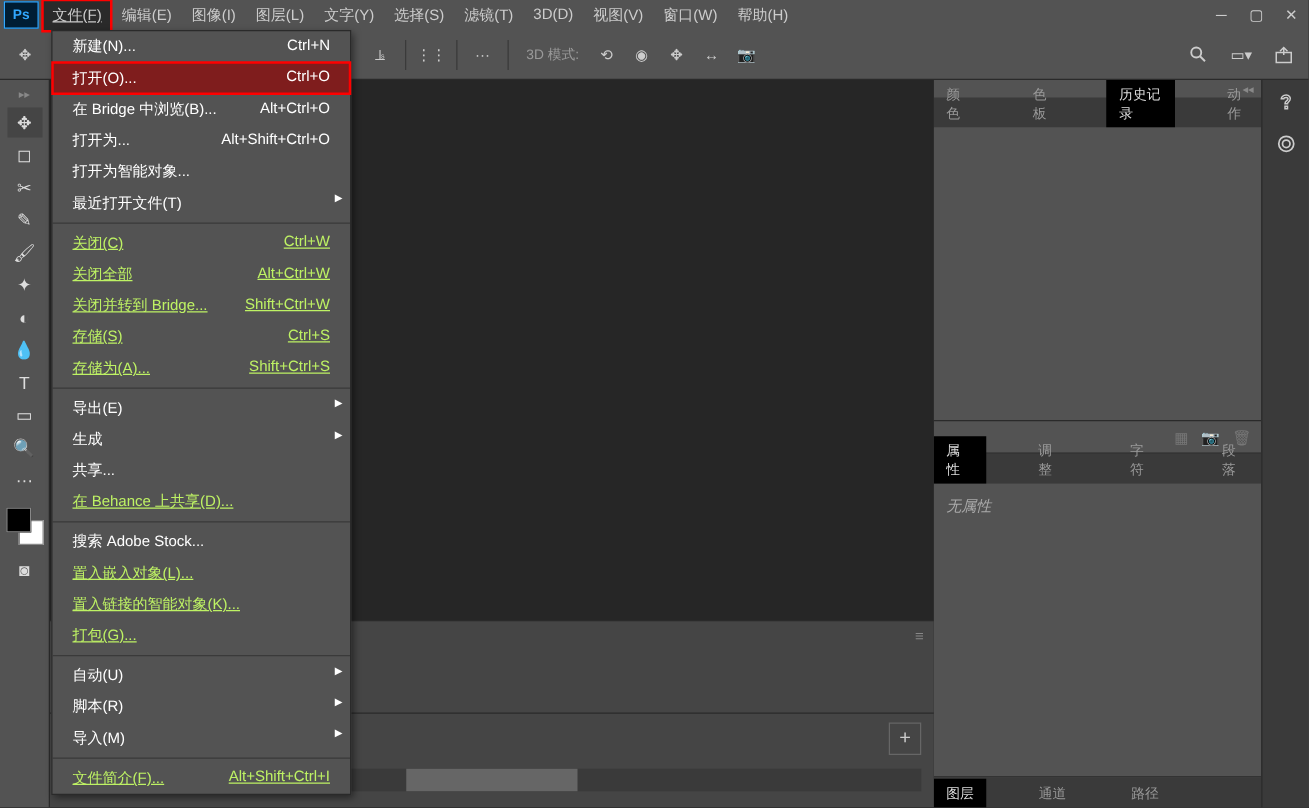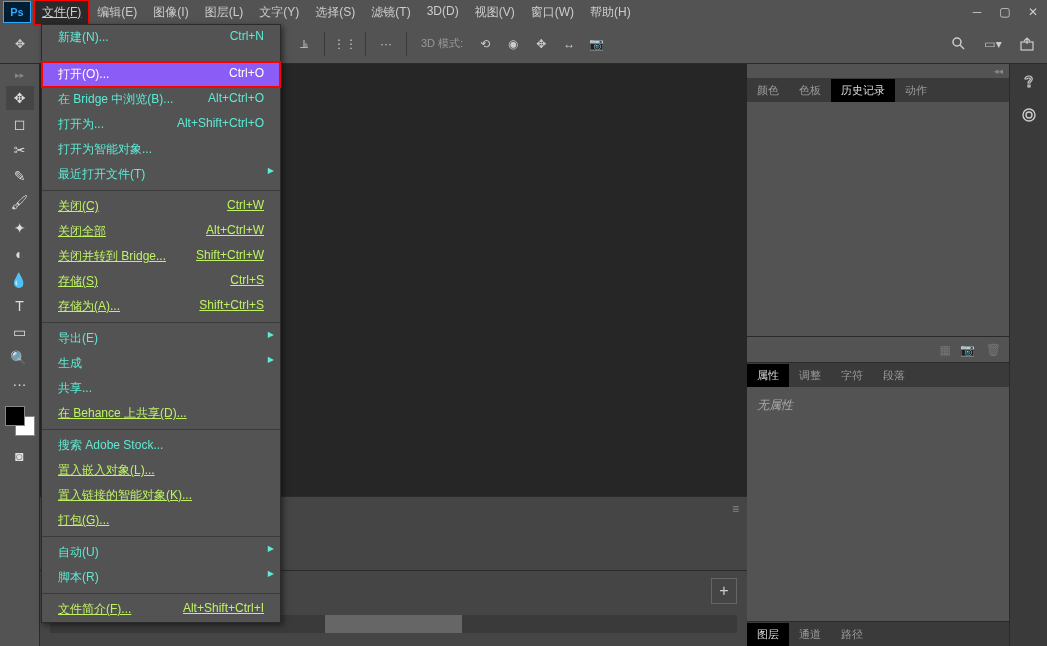--- a/index.html
+++ b/index.html
@@ -25,34 +25,34 @@
 .tool { width: 28px; height: 24px; display: flex; align-items: center; justify-content: center; cursor: pointer; font-size: 14px; color: #ddd; position: relative; }
 .tool.active { background: #454545; }
 .fg-bg { margin-top: 8px; position: relative; width: 30px; height: 30px; }
 .fg-swatch { position: absolute; width: 20px; height: 20px; background: #000; border: 1px solid #888; top: 0; left: 0; }
 .bg-swatch { position: absolute; width: 20px; height: 20px; background: #fff; border: 1px solid #888; bottom: 0; right: 0; }
 
 .canvas-area { flex: 1; background: #262626; position: relative; }
 
 .right-panels { width: 300px; background: #535353; display: flex; }
 .panel-dock { flex: 1; display: flex; flex-direction: column; }
-.panel-tabs { display: flex; background: #3a3a3a; height: 24px; align-items: flex-end; }
+.panel-tabs { display: flex; background: #3a3a3a; height: 24px; align-items: flex-end; gap: 32px; }
 .panel-tab { padding: 4px 10px; font-size: 11px; cursor: pointer; color: #999; }
 .panel-tab.active { background: #000000; color: #ddd; }
 .panel-body { flex: 1; background: #535353; border-bottom: 1px solid #2a2a2a; min-height: 60px; font-style: italic; }
 .panel-body.history { height: 220px; }
 .panel-footer { height: 26px; display: flex; justify-content: flex-end; align-items: center; gap: 10px; padding-right: 8px; border-bottom: 1px solid #2a2a2a; }
 .panel-footer span { color: #777; }
 .props-text { padding: 10px; color: #aaa; font-size: 12px; }
 
 .right-strip { width: 38px; background: #3a3a3a; display: flex; flex-direction: column; align-items: center; padding-top: 10px; gap: 14px; border-left: 1px solid #2a2a2a; }
 
 .dropdown { position: absolute; top: 24px; left: 41px; width: 240px; background: #535353; border: 1px solid #2a2a2a; z-index: 100; box-shadow: 2px 2px 6px rgba(0,0,0,0.5); }
-.dd-item { display: flex; justify-content: space-between; padding: 4px 16px; font-size: 12px; color: #5eead4; cursor: pointer; position: relative; }
-.dd-item.selected { background: #8b5cf6; color: #fff; margin-top: 12px; }
+.dd-item { display: flex; justify-content: space-between; padding: 4px 16px; font-size: 12px; color: #ffffff; cursor: pointer; position: relative; }
+.dd-item.selected { background: #7f1d1d; color: #fff; }
 .dd-item.selected.highlighted { outline: 2px solid red; outline-offset: -1px; }
 .dd-item.disabled { color: #bef264; text-decoration: underline; }
 .dd-sep { height: 1px; background: #3a3a3a; margin: 3px 0; }
 .dd-arrow::after { content: "▶"; font-size: 8px; position: absolute; right: 6px; }
 
 .timeline-area { position: absolute; bottom: 0; left: 0; right: 0; height: 150px; background: #454545; border-top: 1px solid #2a2a2a; }
 .timeline-tabs { height: 24px; display: flex; align-items: center; padding: 0 8px; justify-content: flex-end; }
 .timeline-body { height: 50px; display: flex; align-items: center; gap: 8px; padding: 0 10px; border-bottom: 1px solid #2a2a2a; }
 .timeline-row2 { height: 40px; display: flex; align-items: center; padding: 0 10px; justify-content: space-between; }
 .playback { display: flex; gap: 6px; }
@@ -294,18 +294,21 @@
     <div class="dd-item disabled">
       <span>打包(G)...</span>
     </div>
     <div class="dd-sep"></div>
     <div class="dd-item dd-arrow">
       <span>自动(U)</span>
     </div>
     <div class="dd-item dd-arrow">
       <span>脚本(R)</span>
     </div>
+    <div class="dd-item dd-arrow">
+      <span>导入(M)</span>
+    </div>
     <div class="dd-sep"></div>
     <div class="dd-item disabled">
       <span>文件简介(F)...</span>
       <span>Alt+Shift+Ctrl+I</span>
     </div>
   </div>
 
 </body></html>

